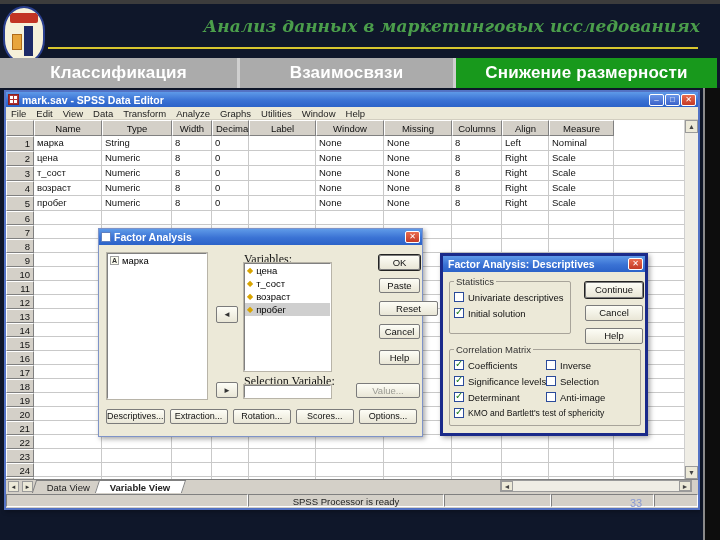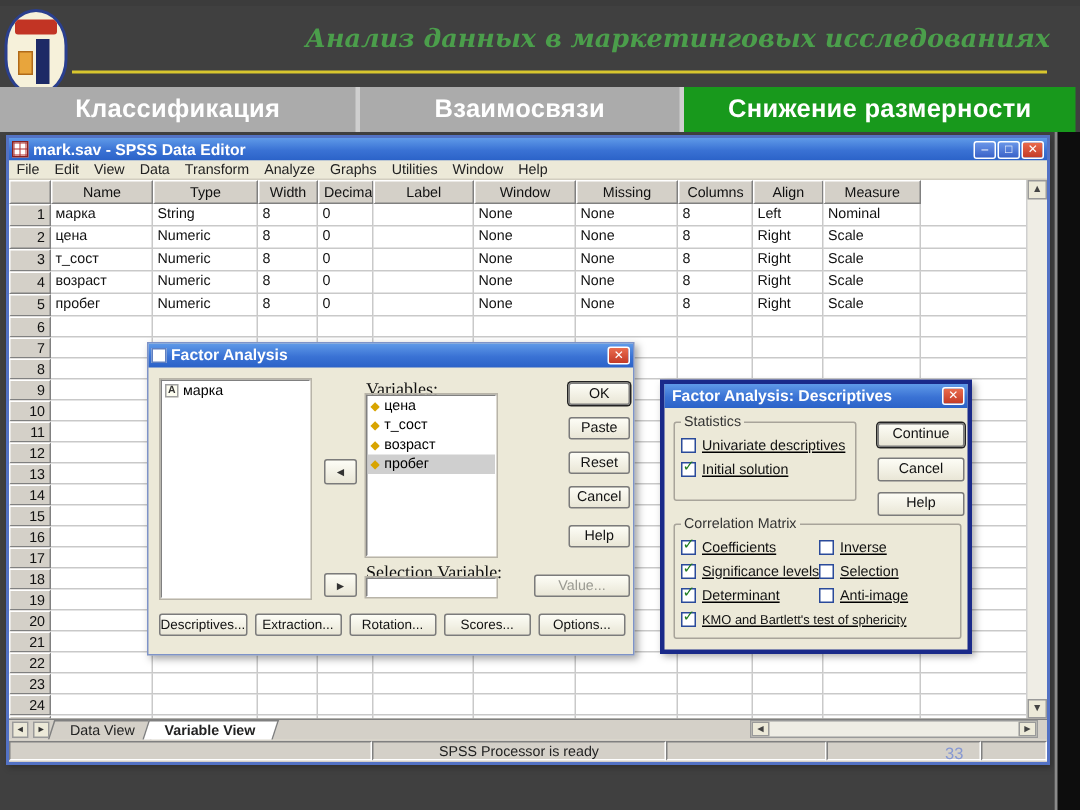--- a/index.html
+++ b/index.html
@@ -1,17 +1,17 @@
 <!DOCTYPE html>
 <html><head>
 <meta charset="utf-8">
 <style>
   * { margin:0; padding:0; box-sizing:border-box; }
   body { width:720px; height:540px; font-family:"Liberation Sans","DejaVu Sans",sans-serif; }
-  #slide { position:relative; width:720px; height:540px; background:#404040; overflow:hidden; }
+  #slide { position:relative; width:720px; height:540px; background:#0f172a; overflow:hidden; }
 
   
   .top-border { position:absolute; top:0; left:0; width:720px; height:4px; background:#3c3c3c; }
   .right-band { position:absolute; top:88px; right:0; width:17px; height:452px; background:#0d0d0d; border-left:2px solid #8a8a8a; z-index:50; }
   .logo { position:absolute; left:3px; top:6px; width:42px; height:58px; background:#f6f1da; border:2px solid #2a3f8e; border-radius:50% / 42%; overflow:hidden; }
   .logo .banner { position:absolute; left:5px; top:5px; width:28px; height:10px; background:#c23424; border-radius:2px; }
   .logo .tower { position:absolute; left:19px; top:18px; width:9px; height:30px; background:#1d2a66; }
   .logo .wing { position:absolute; left:7px; top:26px; width:10px; height:16px; background:#e8a53c; border:1px solid #b06a18; }
   .slide-title { position:absolute; left:70px; top:16px; width:630px; text-align:right;
     font-family:"DejaVu Serif","Liberation Serif",serif; font-style:italic; font-weight:bold;
@@ -115,21 +115,21 @@
   .bottom-btns { position:absolute; left:7px; top:180px; width:311px; display:flex; gap:5px; }
   .bottom-btns .bbtn { flex:1; height:15px; background:linear-gradient(#fdfdf6,#e9e6d6); border:1px solid #7b7b7b;
     border-radius:2px; font-size:9px; text-align:center; line-height:13px; color:#111; }
 
   
   .dlg-desc { left:434px; top:161px; width:208px; height:183px; border:3px solid #1a2a8a; z-index:20; }
   fieldset { position:absolute; border:1px solid #a8a49a; border-radius:2px; padding:2px 4px; }
   legend { font-size:9.5px; color:#333; padding:0 2px; }
   .fs-stats { left:6px; top:20px; width:122px; height:58px; }
   .fs-corr { left:6px; top:88px; width:192px; height:82px; }
-  .cbrow { display:flex; align-items:center; gap:4px; height:16px;text-decoration:underline; }
+  .cbrow { display:flex; align-items:center; gap:4px; height:16px; }
   .cb { position:relative; width:10px; height:10px; background:#fff; border:1px solid #2a4a9a; flex:none; }
   .cb[data-checked="true"]::after { content:"✓"; position:absolute; left:0px; top:-3px; font-size:10px; color:#1d7a1d; font-weight:bold; }
   .cb-label { font-size:9.5px; color:#111; white-space:nowrap; }
   .corr-cols { display:flex; }
   .corr-col1 { width:92px; } .corr-col2 { flex:1; }
   .kmo-row .cb-label { font-size:8.6px; }
   .d-btn { position:absolute; left:142px; width:58px; height:16px; background:linear-gradient(#fdfdf6,#e9e6d6);
     border:1px solid #7b7b7b; border-radius:2px; font-size:9.5px; text-align:center; line-height:14px; color:#111; }
   .d-btn.default { box-shadow:0 0 0 1px #222; }
 </style>
@@ -618,21 +618,21 @@
           <span class="vicon" data-name="scale-variable-icon">◆</span>
           <span>пробег</span>
         </div>
       </div>
 
       <div class="arrowbtn" style="left:117px; top:77px;" data-name="move-variable-button">◄</div>
       <div class="arrowbtn" style="left:117px; top:153px; height:16px;" data-name="move-selection-button">►</div>
 
       <div class="btn default" style="left:280px; top:26px;  width:41px;" data-name="ok-button">OK</div>
       <div class="btn" style="left:280px; top:49px;  width:41px;" data-name="paste-button">Paste</div>
-      <div class="btn" style="left:280px; top:72px;  width:41px;" data-name="reset-button">Reset</div>
+      <div class="btn" style="left:280px; top:72px;  width:59px;" data-name="reset-button">Reset</div>
       <div class="btn" style="left:280px; top:95px;  width:41px;" data-name="cancel-button">Cancel</div>
       <div class="btn" style="left:280px; top:121px; width:41px;" data-name="help-button">Help</div>
 
       <div class="lbl" style="left:145px; top:145px;" data-name="selection-variable-label">Selection Variable:</div>
       <div class="sel-field" data-name="selection-variable-field"></div>
       <div class="btn disabled" style="left:257px; top:154px; width:64px;" data-name="value-button">Value...</div>
 
       <div class="bottom-btns">
         <div class="bbtn" data-name="descriptives-button">Descriptives...</div>
         <div class="bbtn" data-name="extraction-button">Extraction...</div>

